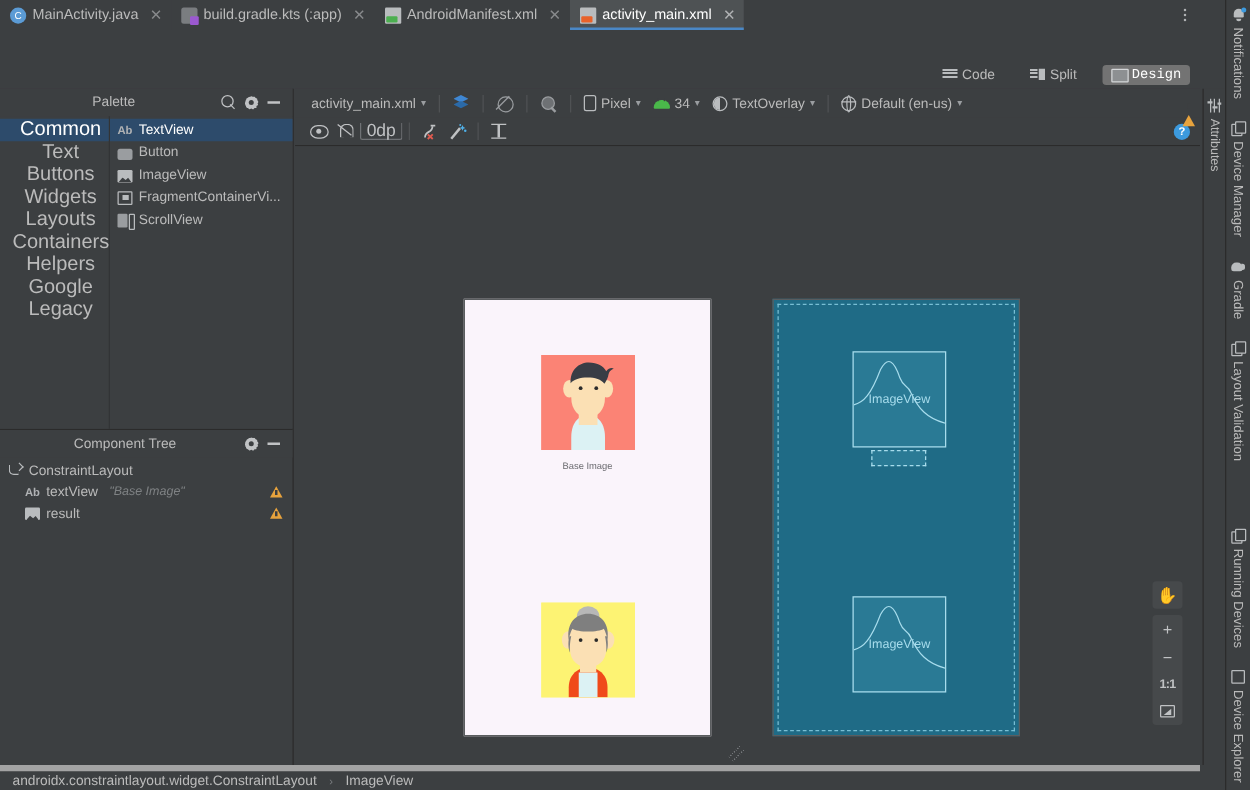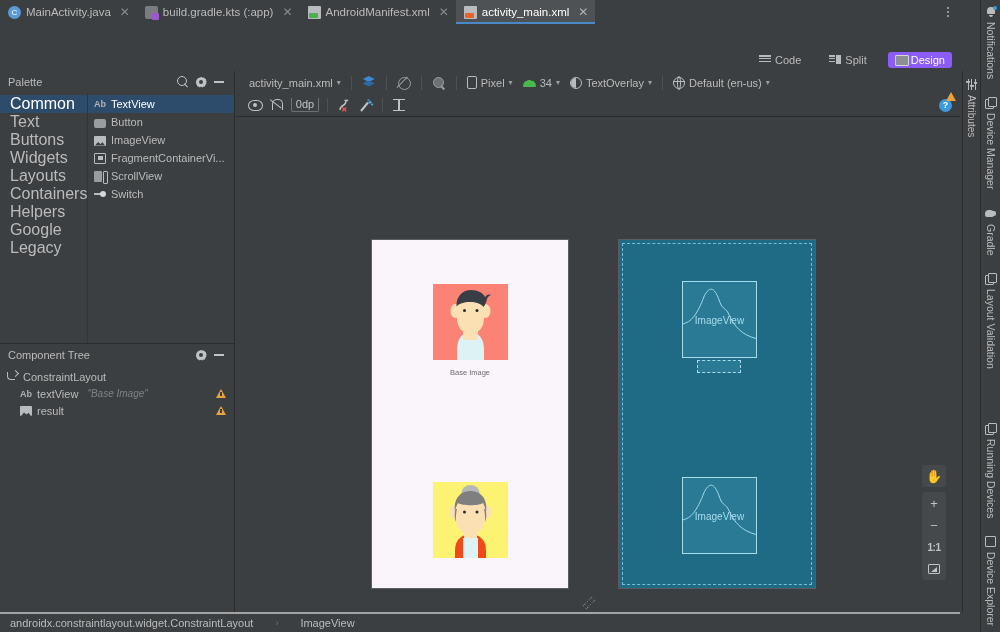--- a/index.html
+++ b/index.html
@@ -86,42 +86,42 @@
     position: absolute; top: 48px; left: 0; width: 960px; height: 23px;
     background: #3c3f41;
     display: flex; align-items: center; justify-content: flex-end;
     padding-right: 8px; gap: 14px;
   }
   .modebtn {
     display: flex; align-items: center; gap: 4px;
     padding: 2px 7px; border-radius: 3px; font-size: 11px; color: #bbbbbb;
     cursor: pointer;
   }
-  .modebtn.active { background: #8b5cf6; color: #ffffff; }
+  .modebtn.active { background: #737373; color: #ffffff; font-family: Liberation Mono, monospace; }
   .mi { width: 12px; height: 11px; display: inline-block; position: relative; }
   .mi-code::before {
     content:""; position:absolute; left:0; top:1px; width:12px; height:9px;
     background: repeating-linear-gradient(to bottom,#b9bcbe 0 1.5px,transparent 1.5px 3px);
   }
   .mi-split::before {
     content:""; position:absolute; left:0; top:1px; width:6px; height:9px;
     background: repeating-linear-gradient(to bottom,#b9bcbe 0 1.5px,transparent 1.5px 3px);
   }
   .mi-split::after {
     content:""; position:absolute; left:7px; top:1px; width:5px; height:9px; background:#b9bcbe;
   }
   .mi-design::before {
     content:""; position:absolute; left:0; top:1px; width:12px; height:9px;
     border:1px solid #d5d7d9; background:#8d9092; border-radius:1px;
   }
 
   
   .leftpanel {
     position: absolute; top: 71px; left: 0; width: 235px; height: 541px;
-    background: #3c3f41; border-right: 1px solid #2b2b2b;
+    background: #3c3f41; border-right: 1px solid #2b2b2b; text-align: center;
   }
   .panel-header {
     height: 22px; display: flex; align-items: center;
     padding: 0 6px 0 8px; font-size: 11px; color: #bbbbbb;
     background: #3c3f41;
   }
   .panel-header .ptitle { flex: 1 1 auto; }
   .hdr-icon { width: 18px; height: 18px; display:flex; align-items:center; justify-content:center; cursor:pointer; }
 
   
@@ -301,21 +301,21 @@
   .ic-magnet::before{
     content:""; position:absolute; left:1px; top:0px; width:9px; height:10px;
     border:1.6px solid #c0c2c4; border-radius:5px 5px 0 0; border-bottom:none;
   }
   .ic-magnet::after{
     content:""; position:absolute; left:-1px; top:0px; width:14px; height:1.4px;
     background:#c0c2c4; transform:rotate(38deg); transform-origin:left center;
   }
   .dp-chip {
     border:1px solid #6f7275; border-top:none; border-radius:0 0 2px 2px;
-    font-size:11px; color:#c0c2c4; padding:0 4px 1px; line-height:12px; cursor:pointer;
+    font-size:14px; color:#c0c2c4; padding:0 4px 1px; line-height:12px; cursor:pointer;
   }
   .ic-align { width:12px; height:12px; position:relative; }
   .ic-align::before{ content:""; position:absolute; left:0; top:0; width:12px; height:1.4px; background:#c0c2c4; }
   .ic-align::after{ content:""; position:absolute; left:0; bottom:0; width:12px; height:1.4px; background:#c0c2c4; }
   .ic-align i { position:absolute; left:5.3px; top:1px; width:1.4px; height:10px; background:#c0c2c4; display:block; }
 
   .tb2-right { margin-left:auto; display:flex; align-items:center; padding-right:8px; }
   .help-circle {
     width:13px; height:13px; border-radius:50%; background:#3c9ade; color:#fff;
     font-size:9px; line-height:13px; text-align:center; font-weight:700; cursor:pointer;
@@ -456,22 +456,22 @@
   }
   .attrbar .vtool { font-size:10px; padding:4px 0; }
 
   .warn-topright {
     position:absolute; top:80px; right:44px;
   }
 
   
   .statusbar {
     position:absolute; bottom:0; left:0; width:960px; height:20px;
-    background:#3c3f41; border-top:2px solid #a3a3a3;
-    display:flex; align-items:center; gap:22px; padding-left:10px;
+    background:#3c3f41; border-top:5px solid #a3a3a3;
+    display:flex; align-items:center; gap:10px; padding-left:10px;
     font-size:11px; color:#bbbbbb;margin-top:16px;
   }
   .bc-sep { color:#7a7d80; font-size:9px; }
 </style>
 </head>
 <body>
 
 <div id="app">
 
   <div class="tabbar">
@@ -559,24 +559,20 @@
           <span class="wi wi-image"></span>
           <span>ImageView</span>
         </div>
         <div class="pitem">
           <span class="wi wi-fragment"></span>
           <span>FragmentContainerVi...</span>
         </div>
         <div class="pitem">
           <span class="wi wi-scroll"></span>
           <span>ScrollView</span>
-        </div>
-        <div class="pitem">
-          <span class="wi wi-switch"></span>
-          <span>Switch</span>
         </div>
       </div>
     </div>
 
     <div class="panel-divider"></div>
 
     <div class="panel-header">
       <span class="ptitle">Component Tree</span>
       <span class="hdr-icon">
           <span class="ic-gear"></span>

